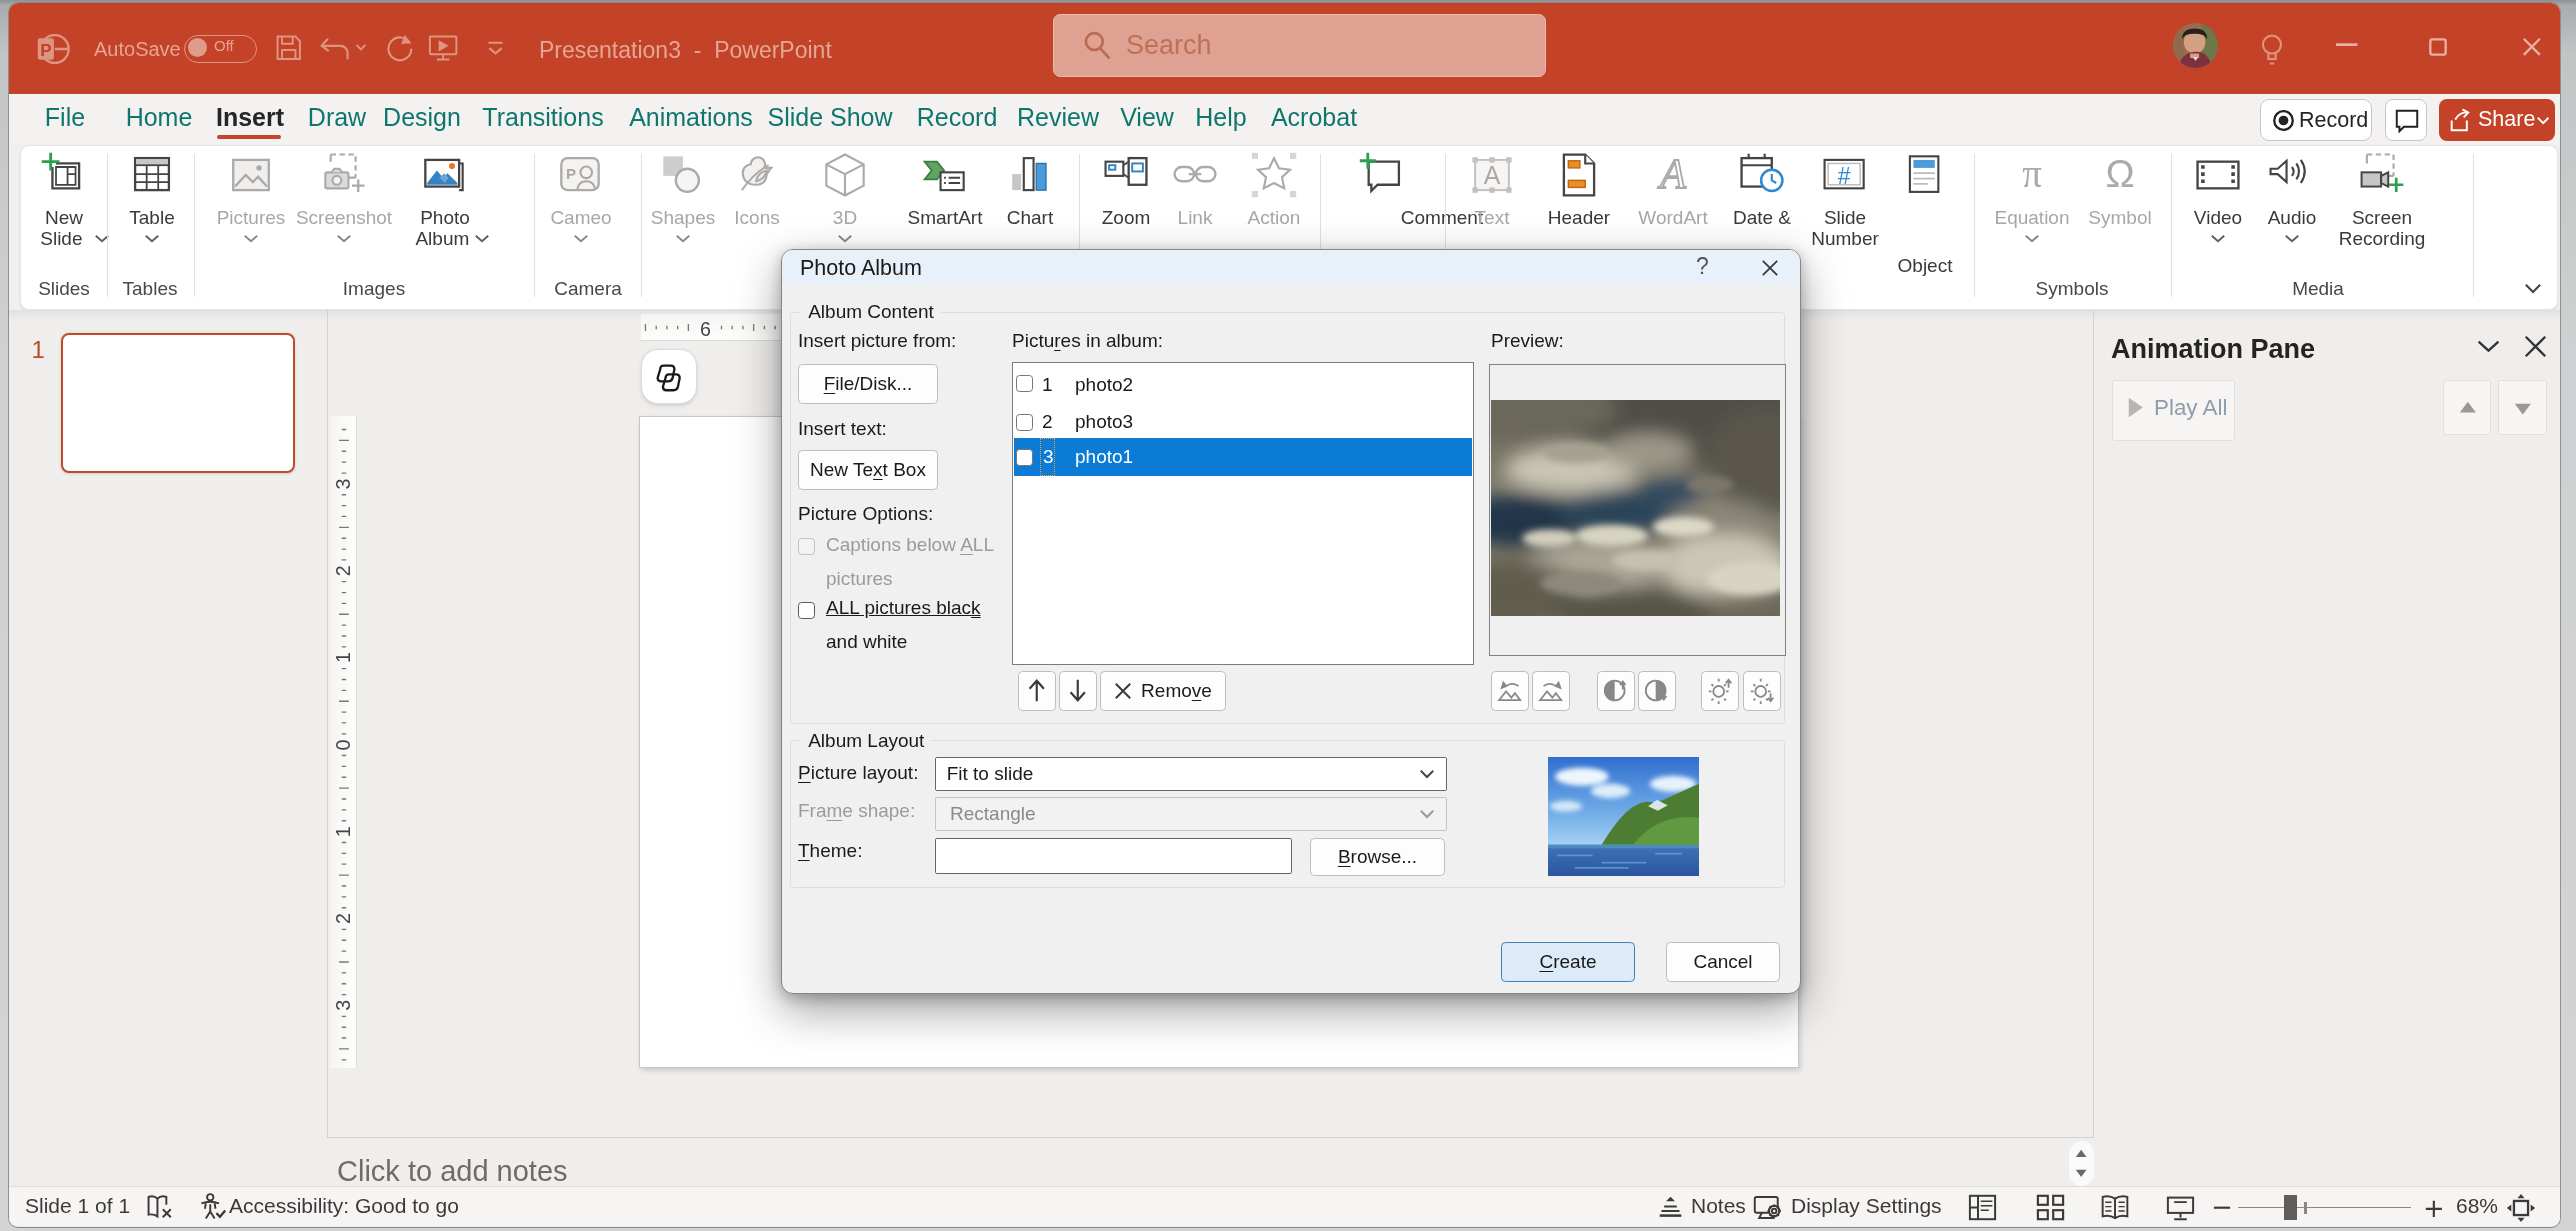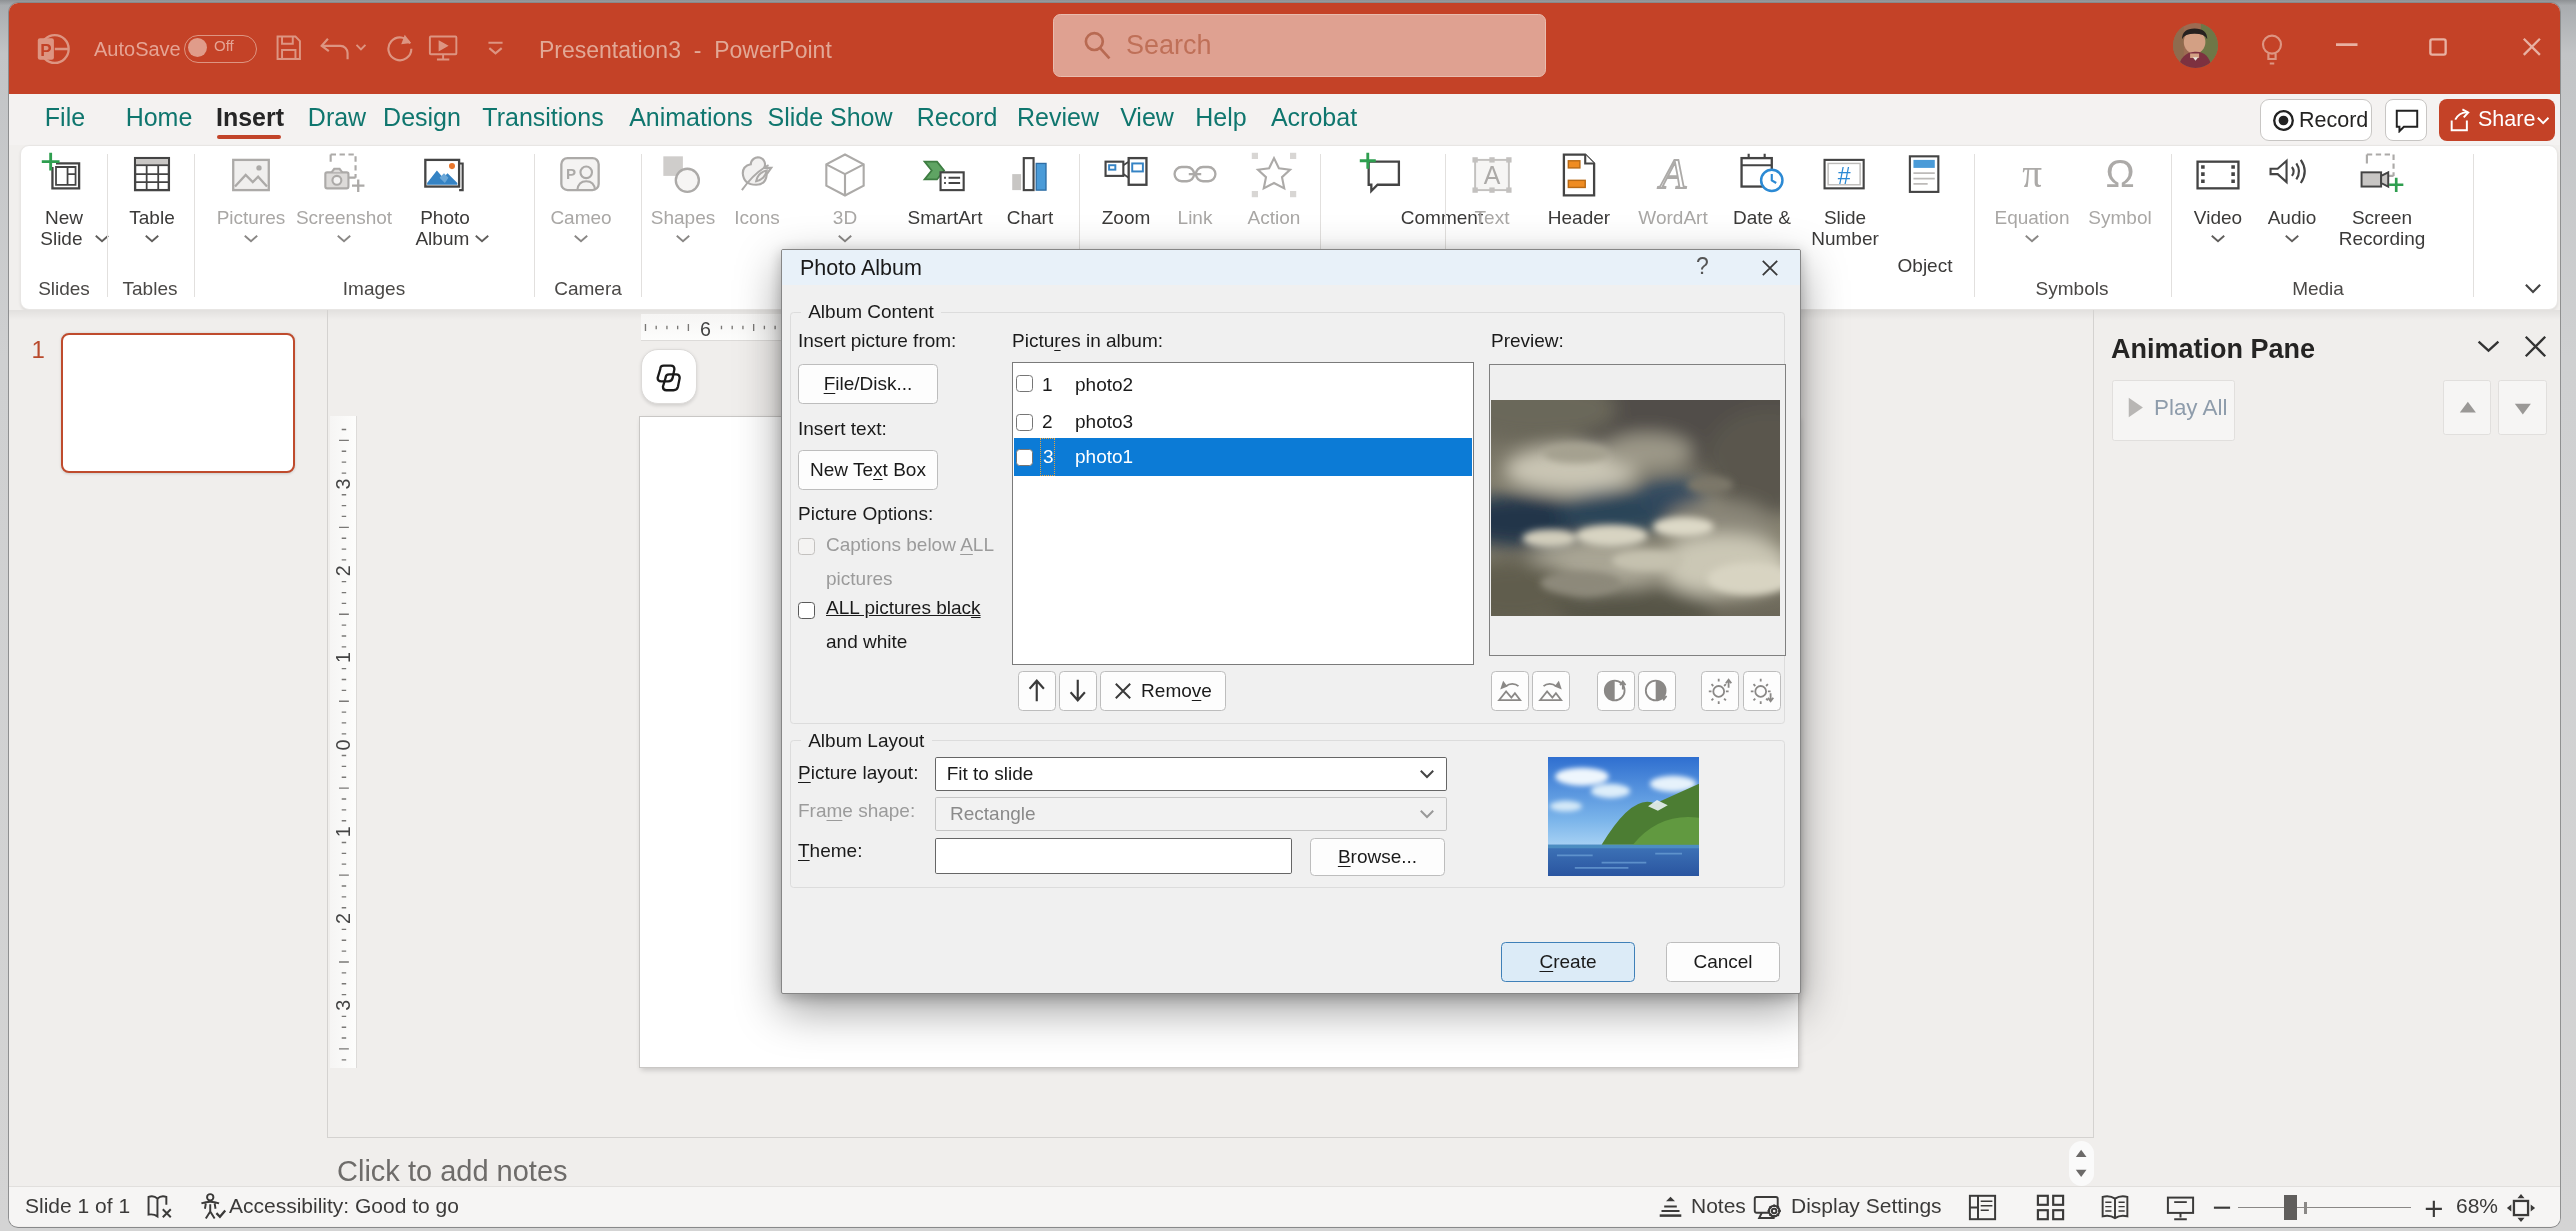--- a/index.html
+++ b/index.html
@@ -9,21 +9,21 @@
 .tb{position:absolute;left:0;top:0;width:2551px;height:91px;background:#c44227;}
 .menurow{position:absolute;left:0;top:91px;width:2551px;height:51px;background:#f4f2f1;}
 .mtab{position:absolute;top:91px;height:47px;font-size:25px;color:#0f766e;display:flex;align-items:center;transform:translateX(-50%);white-space:nowrap;}
 .ribbon{position:absolute;left:10.7px;top:142px;width:2538px;height:165px;background:#fff;border:0.9px solid #e8e6e4;border-radius:9px;box-shadow:0 1.8px 2.7px rgba(0,0,0,.07);}
 .sep{position:absolute;top:9px;width:0.9px;height:277px;background:#e2e0de;}
 .rlab{position:absolute;font-size:19px;color:#3b3a39;text-align:center;white-space:nowrap;transform:translateX(-50%);}
 .rlab.dis{color:#a9a7a5;}
 .glab{position:absolute;top:131px;font-size:19px;color:#4a4846;text-align:center;transform:translateX(-50%);white-space:nowrap;}
 .chv{position:absolute;transform:translateX(-50%);}
 .content{position:absolute;left:0;top:307px;width:2551px;height:877px;background:#f0eeec;}
-.dlg{position:absolute;left:772px;top:246px;width:1020px;height:745px;background:#f0f0f0;border:0.9px solid #868686;border-radius:2px;box-shadow:0 16px 45px rgba(0,0,0,.38),0 3.6px 12.5px rgba(0,0,0,.22);overflow:hidden;text-align:right;}
+.dlg{position:absolute;left:772px;top:246px;width:1020px;height:745px;background:#f0f0f0;border:0.9px solid #868686;border-radius:12px;box-shadow:0 16px 45px rgba(0,0,0,.38),0 3.6px 12.5px rgba(0,0,0,.22);overflow:hidden;text-align:right;}
 .dlab{position:absolute;font-size:19px;color:#1a1a1a;white-space:nowrap;}
 .dlab.dis{color:#9b9b9b;}
 .fset{position:absolute;border:0.9px solid #dcdcdc;border-radius:3.6px;}
 .btn{position:absolute;background:#fdfdfd;border:0.9px solid #bdbdbd;border-radius:4.5px;font-size:19px;color:#1a1a1a;display:flex;align-items:center;justify-content:center;}
 .cmb{position:absolute;background:#fff;border:1.3px solid #666;border-radius:1.8px;font-size:19px;color:#1a1a1a;display:flex;align-items:center;}
 u{text-decoration-thickness:1.3px;text-underline-offset:2.7px;}
 .stxt{font-size:21px;color:#3b3a39;position:absolute;white-space:nowrap;}
 </style></head><body>
 <div class="win">
 <div class="tb"></div>

